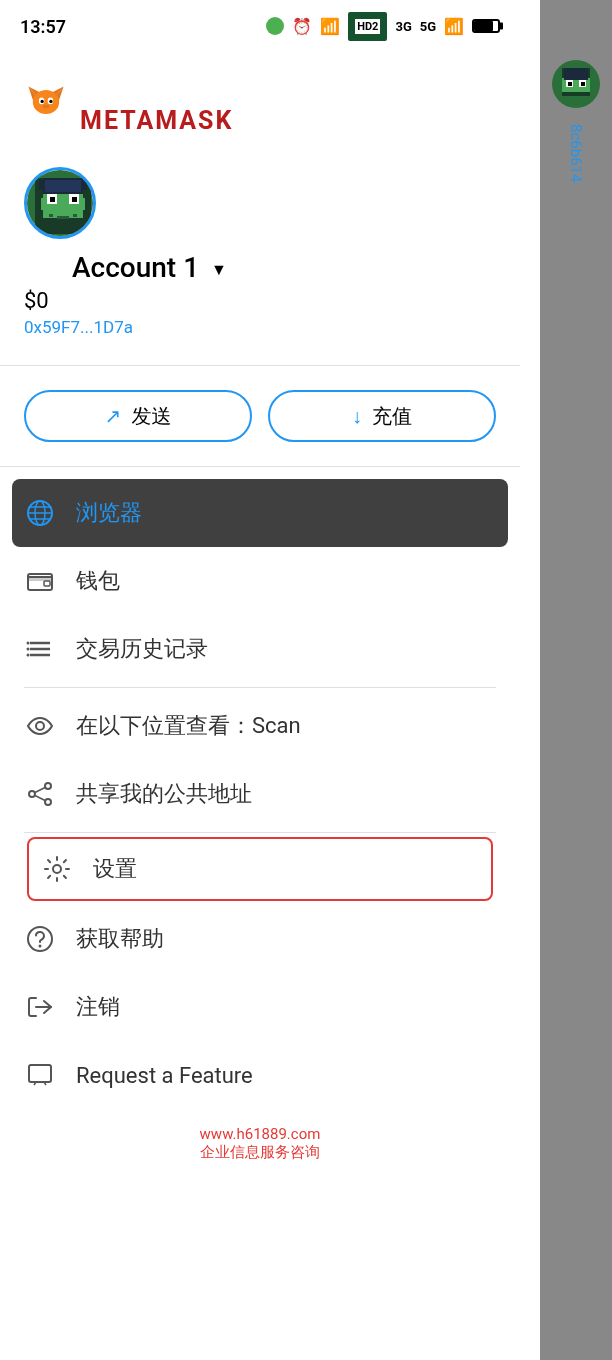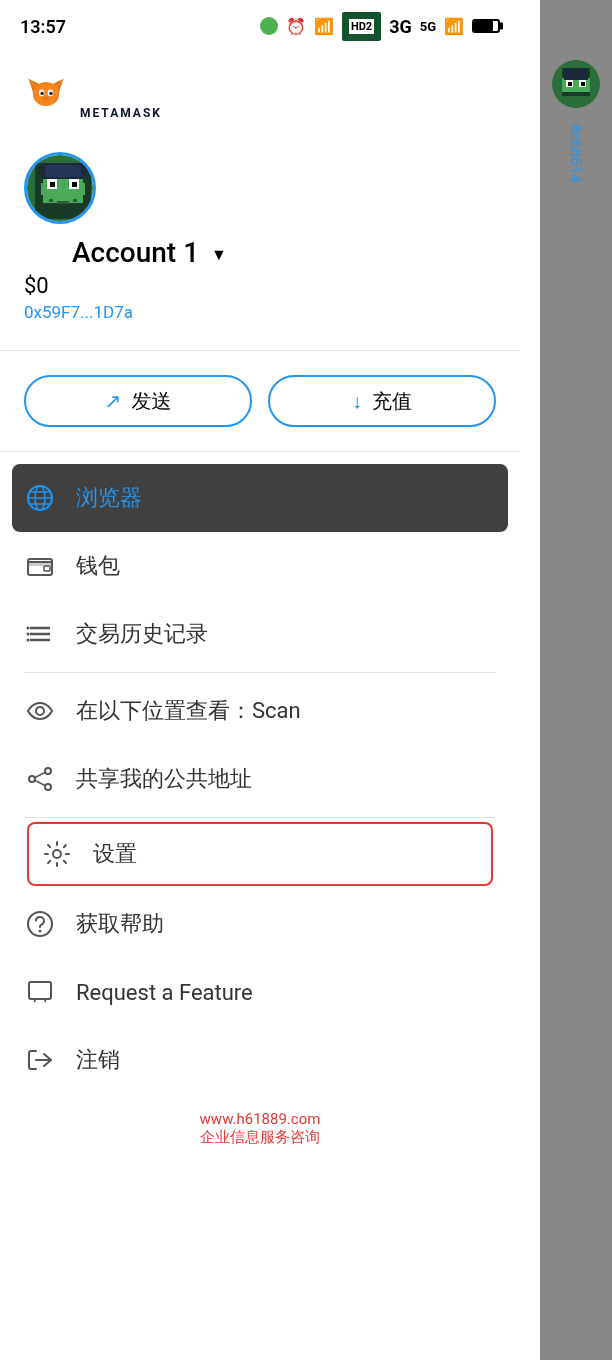--- a/index.html
+++ b/index.html
@@ -105,24 +105,24 @@
       padding: 16px 24px;
       display: flex;
       align-items: center;
       gap: 12px;
     }
     .metamask-logo {
       width: 44px;
       height: 44px;
     }
     .metamask-title {
-      font-size: 12px;
+      font-size: 25px;
       font-weight: 700;
       letter-spacing: 2px;
-      color: #0f172a;
+      color: #b91c1c;
       margin-top: 38px;
     }
 
     
     .account-section {
       padding: 16px 24px 24px;
     }
     .account-avatar {
       width: 72px;
       height: 72px;
@@ -267,21 +267,21 @@
       <div class="status-icons">
 
         <span style="width:18px;height:18px;background:#4CAF50;border-radius:50%;display:inline-block;"></span>
 
         <span style="font-size:16px;">⏰</span>
 
         <span style="font-size:16px;">📶</span>
 
         <span style="font-size:11px;border:7px solid #14532d;padding:1px 2px;border-radius:2px;font-weight:700;">HD2</span>
 
-        <span style="font-size:18px;font-weight:700;">3G</span>
+        <span style="font-size:13px;font-weight:700;">3G</span>
 
         <span style="font-size:13px;font-weight:700;">5G</span>
 
         <span style="font-size:16px;">📶</span>
 
         <div class="battery-icon">
           <div class="battery-fill"></div>
         </div>
       </div>
     </div>
@@ -458,36 +458,36 @@
             <path d="M10 10.5C10 8.3 11.8 7 14 7C16.2 7 18 8.8 18 11C18 13 16.5 14.3 14.8 15.2C14.3 15.5 14 16 14 16.5V17" stroke="#555" stroke-width="2" stroke-linecap="round"></path>
             <circle cx="14" cy="21" r="1.5" fill="#555"></circle>
           </svg>
         </div>
         <span class="menu-item-label">获取帮助</span>
       </div>
 
       <div class="menu-item">
         <div class="menu-item-icon gray-color">
           <svg width="28" height="28" viewBox="0 0 28 28" fill="none" xmlns="http://www.w3.org/2000/svg">
-            <rect x="3" y="4" width="22" height="17" rx="2" stroke="#555" stroke-width="2" fill="none"></rect>
-            <path d="M8 24L10 21H18L20 24" stroke="#555" stroke-width="1.5" fill="none"></path>
-          </svg>
-        </div>
-        <span class="menu-item-label">Request a Feature</span>
-      </div>
-
-      <div class="menu-item">
-        <div class="menu-item-icon gray-color">
-          <svg width="28" height="28" viewBox="0 0 28 28" fill="none" xmlns="http://www.w3.org/2000/svg">
             <path d="M10 5H5C4 5 3 6 3 7V21C3 22 4 23 5 23H10" stroke="#555" stroke-width="2" stroke-linecap="round"></path>
             <path d="M18 8L25 14L18 20" stroke="#555" stroke-width="2" stroke-linecap="round" stroke-linejoin="round"></path>
             <line x1="25" y1="14" x2="10" y2="14" stroke="#555" stroke-width="2" stroke-linecap="round"></line>
           </svg>
         </div>
         <span class="menu-item-label">注销</span>
+      </div>
+
+      <div class="menu-item">
+        <div class="menu-item-icon gray-color">
+          <svg width="28" height="28" viewBox="0 0 28 28" fill="none" xmlns="http://www.w3.org/2000/svg">
+            <rect x="3" y="4" width="22" height="17" rx="2" stroke="#555" stroke-width="2" fill="none"></rect>
+            <path d="M8 24L10 21H18L20 24" stroke="#555" stroke-width="1.5" fill="none"></path>
+          </svg>
+        </div>
+        <span class="menu-item-label">Request a Feature</span>
       </div>
 
     </div>
 
     <div class="watermark">
       <div class="watermark-line1">www.h61889.com</div>
       <div class="watermark-line2">企业信息服务咨询</div>
     </div>
 
   </div>

